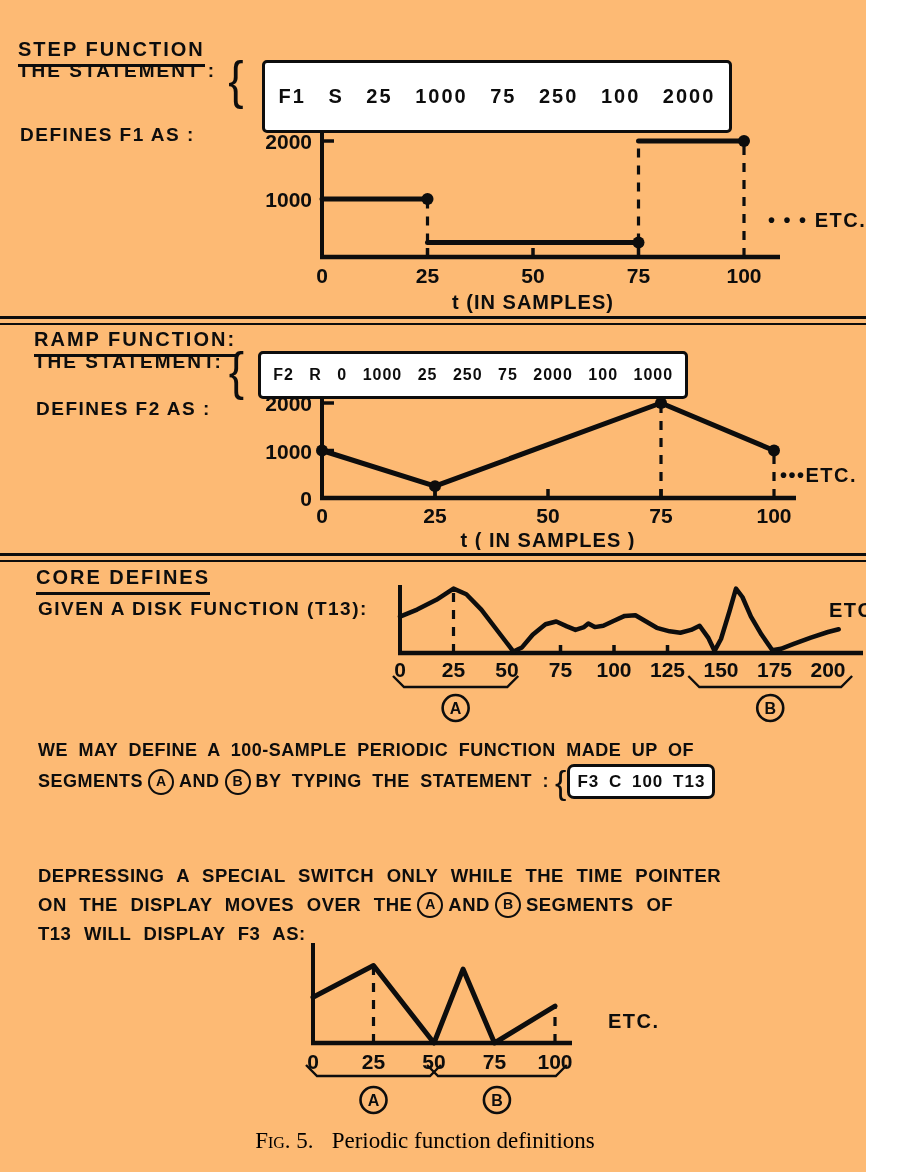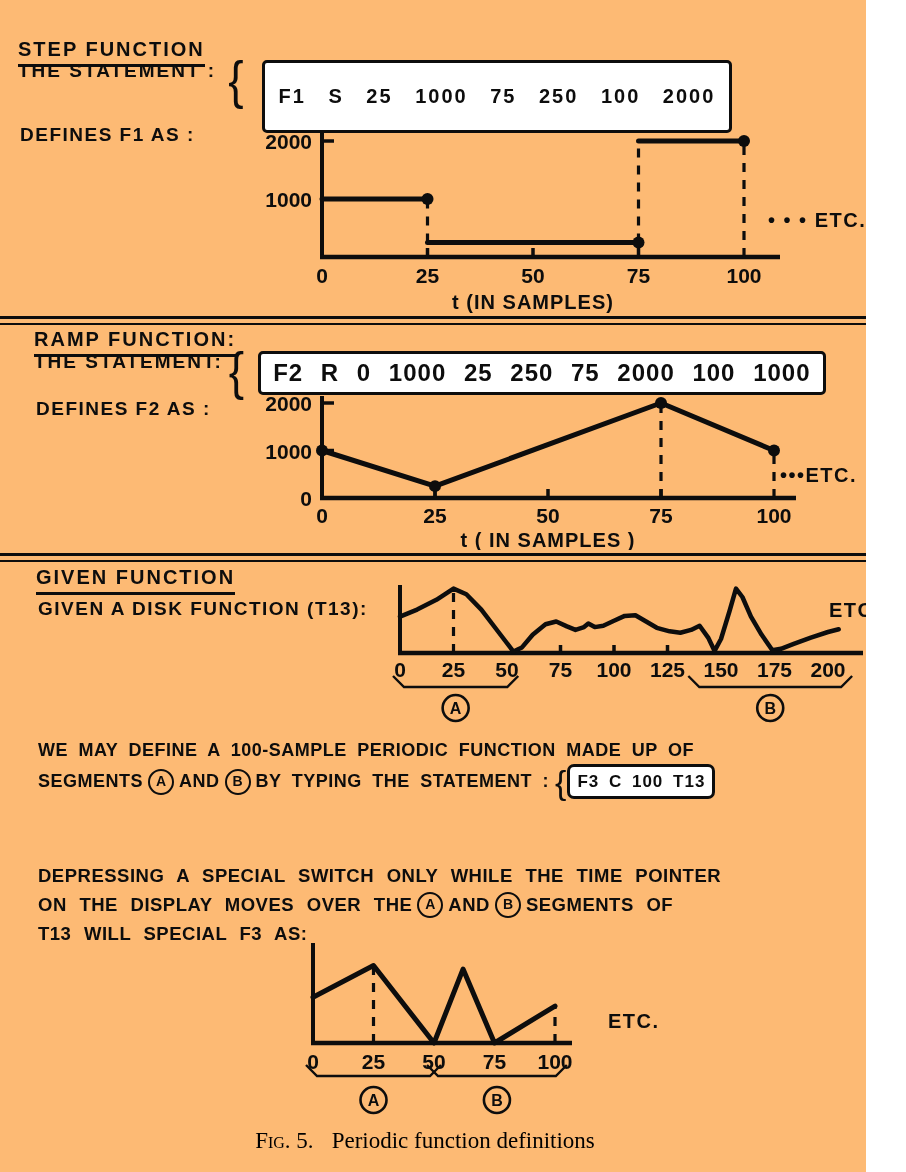--- a/index.html
+++ b/index.html
@@ -9,21 +9,21 @@
   }
   .hd{position:absolute;margin:0;font-size:20px;font-weight:700;letter-spacing:2px;
       border-bottom:3px solid #0d0d0d;padding-bottom:3px;white-space:nowrap;}
   .row{position:absolute;display:flex;align-items:flex-start;}
   .lbl{font-size:19px;font-weight:700;letter-spacing:2px;white-space:nowrap;}
   .brace{font-size:46px;font-weight:400;line-height:40px;margin:0 18px 0 12px;
          transform:scaleY(1.12);}
   .sbox{display:inline-block;border:3.5px solid #0d0d0d;border-radius:5px;
         font-weight:700;white-space:nowrap;background:#fff;}
   .b1{padding:22px 14px;font-size:20px;letter-spacing:2px;word-spacing:15px;}
-  .b2{padding:5px 12px;font-size:24px;letter-spacing:1px;word-spacing:10px;}
+  .b2{padding:12px 12px;font-size:16px;letter-spacing:1px;word-spacing:10px;}
   .b3{padding:1px 7px;font-size:17px;letter-spacing:1px;word-spacing:4px;
       border-width:3px;border-radius:7px;}
   .defines{position:absolute;font-size:19px;font-weight:700;letter-spacing:1.5px;white-space:nowrap;}
   .sep{position:absolute;left:0;width:906px;height:9px;box-sizing:border-box;
        border-top:3.5px solid #0d0d0d;border-bottom:2.5px solid #0d0d0d;}
   .para{position:absolute;font-weight:700;white-space:nowrap;}
   #para1{font-size:18px;line-height:27px;letter-spacing:.5px;word-spacing:5px;}
   #para2{font-size:18.5px;line-height:29px;letter-spacing:.5px;word-spacing:7px;}
   .pline{display:flex;align-items:center;text-align:center;}
   .circ{display:inline-flex;align-items:center;justify-content:center;
@@ -119,21 +119,21 @@
         <circle cx="420.99999999999994" cy="11" r="6" fill="#0d0d0d"></circle>
         <circle cx="534" cy="58.5" r="6" fill="#0d0d0d"></circle>
         <text x="540" y="90" text-anchor="start" font-size="20" font-weight="700" fill="#0d0d0d" letter-spacing="1.5">•••ETC.</text>
       </svg>
   </div>
 
   <div class="sep" style="top:553px"></div>
 
   
   <div style="display:contents">
-    <h2 class="hd" style="left:36px;top:566px">GIVEN FUNCTION</h2>
+    <h2 class="hd" style="left:36px;top:566px">CORE DEFINES</h2>
     <div class="defines" style="left:38px;top:598px">GIVEN A DISK FUNCTION (T13):</div>
     <svg width="521" height="150" style="left:385px;top:575px">
         <line x1="15" y1="79" x2="15" y2="10" stroke="#0d0d0d" stroke-width="4"></line>
         <line x1="13" y1="78" x2="478" y2="78" stroke="#0d0d0d" stroke-width="4.5"></line>
         <line x1="175.5" y1="78" x2="175.5" y2="70" stroke="#0d0d0d" stroke-width="3.5"></line>
         <line x1="229" y1="78" x2="229" y2="70" stroke="#0d0d0d" stroke-width="3.5"></line>
         <line x1="282.5" y1="78" x2="282.5" y2="70" stroke="#0d0d0d" stroke-width="3.5"></line>
         <text x="15" y="102" text-anchor="middle" font-size="21" font-weight="700" fill="#0d0d0d">0</text>
         <text x="68.5" y="102" text-anchor="middle" font-size="21" font-weight="700" fill="#0d0d0d">25</text>
         <text x="122" y="102" text-anchor="middle" font-size="21" font-weight="700" fill="#0d0d0d">50</text>
@@ -169,21 +169,21 @@
 
     <div class="para" id="para2" style="left:38px;top:861px">
       <div>DEPRESSING A SPECIAL SWITCH ONLY WHILE THE TIME POINTER</div>
       <div class="pline">
         <span>ON THE DISPLAY MOVES OVER THE</span>
         <span class="circ">A</span>
         <span>AND</span>
         <span class="circ">B</span>
         <span>SEGMENTS OF</span>
       </div>
-      <div>T13 WILL SPECIAL F3 AS:</div>
+      <div>T13 WILL DISPLAY F3 AS:</div>
     </div>
 
     <svg width="406" height="184" style="left:290px;top:938px">
         <line x1="23" y1="106" x2="23" y2="5" stroke="#0d0d0d" stroke-width="4"></line>
         <line x1="21" y1="105" x2="282" y2="105" stroke="#0d0d0d" stroke-width="4.5"></line>
         <text x="23" y="131" text-anchor="middle" font-size="21" font-weight="700" fill="#0d0d0d">0</text>
         <text x="83.5" y="131" text-anchor="middle" font-size="21" font-weight="700" fill="#0d0d0d">25</text>
         <text x="144" y="131" text-anchor="middle" font-size="21" font-weight="700" fill="#0d0d0d">50</text>
         <text x="204.5" y="131" text-anchor="middle" font-size="21" font-weight="700" fill="#0d0d0d">75</text>
         <text x="265" y="131" text-anchor="middle" font-size="21" font-weight="700" fill="#0d0d0d">100</text>

